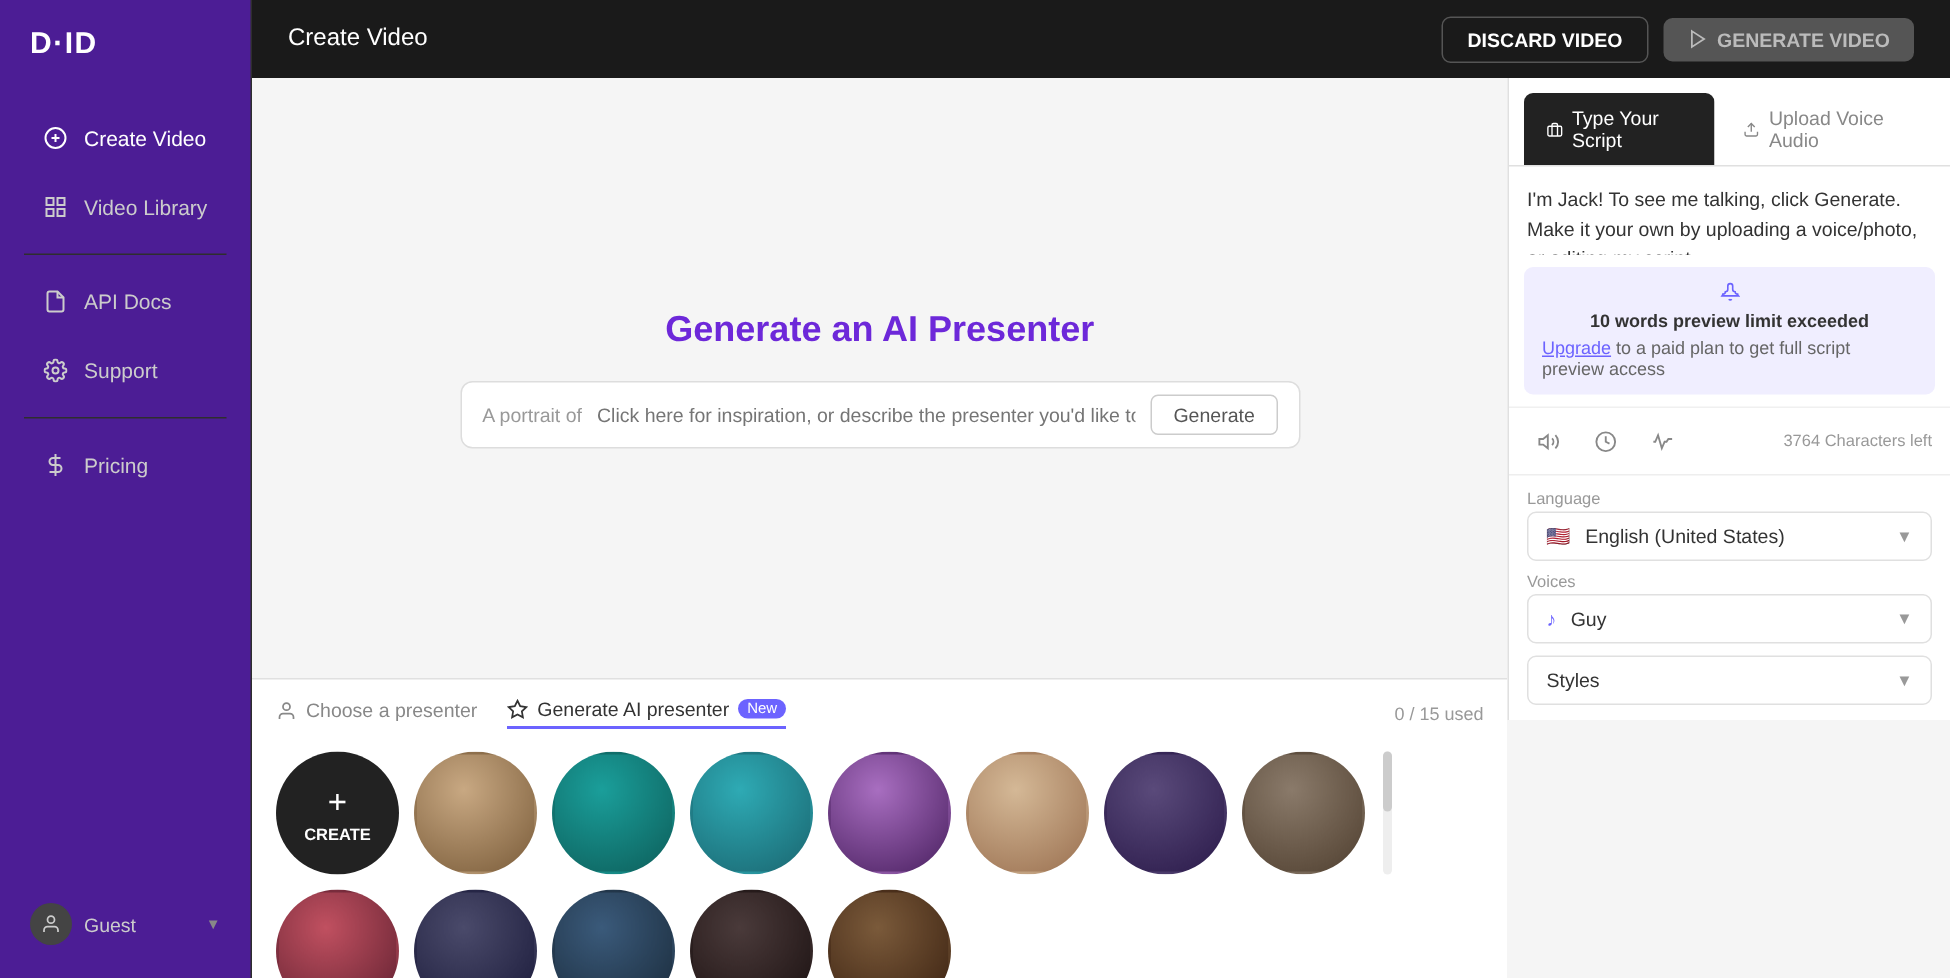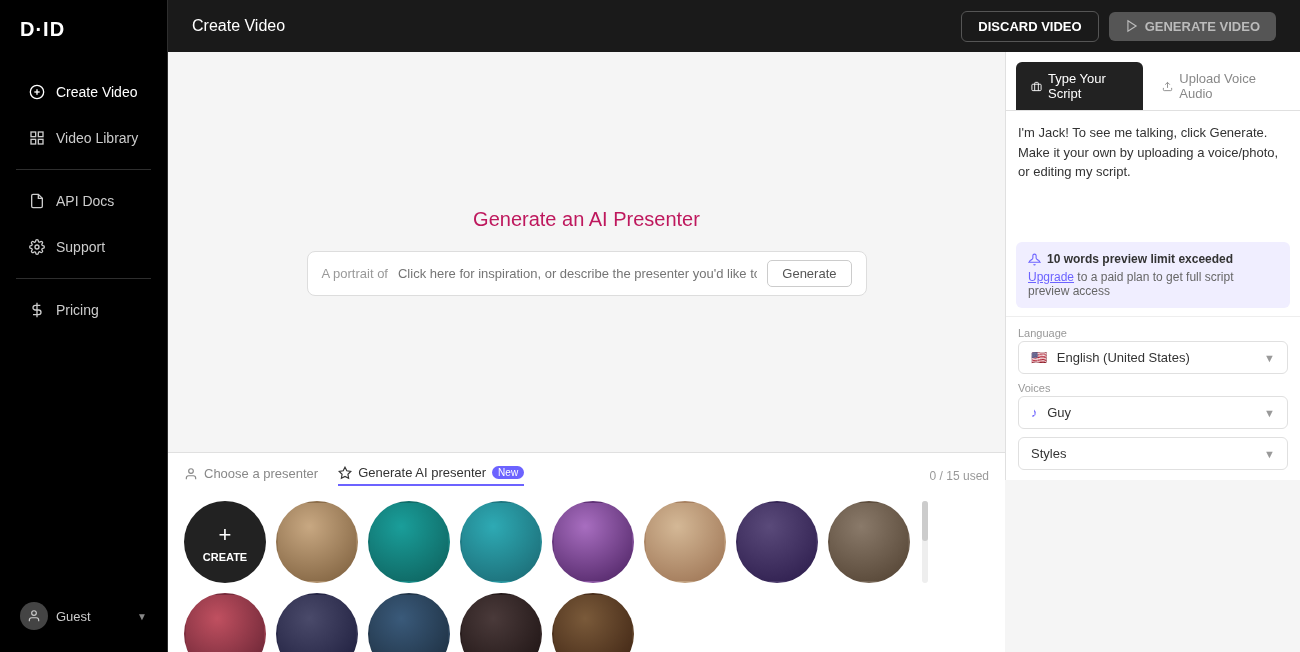--- a/index.html
+++ b/index.html
@@ -2,21 +2,21 @@
 <html><head>
   <meta charset="utf-8">
   <style>
     * { box-sizing: border-box; margin: 0; padding: 0; }
     body { font-family: -apple-system, BlinkMacSystemFont, 'Segoe UI', sans-serif; background: #1a1a1a; color: #fff; width: 1300px; height: 652px; overflow: hidden; display: flex; }
 
     
     .sidebar {
       width: 168px;
       min-width: 168px;
-      background: #000000;
+      background: #4c1d95;
       display: flex;
       flex-direction: column;
       height: 652px;
       border-right: 1px solid #2e2e2e;
     }
     .logo-area {
       padding: 18px 20px;
       display: flex;
       align-items: center;
     }
@@ -179,23 +179,23 @@
       flex: 1;
       display: flex;
       align-items: center;
       justify-content: center;
       flex-direction: column;
       gap: 20px;
       background: #f5f5f5;
     }
 
     .ai-presenter-title {
-      font-size: 20px;
-      color: #be185d;
-      font-weight: 400;
+      font-size: 24px;
+      color: #6d28d9;
+      font-weight: 700;
     }
 
     .generate-bar {
       display: flex;
       align-items: center;
       background: #fff;
       border: 1px solid #ddd;
       border-radius: 8px;
       padding: 8px 14px;
       width: 560px;
@@ -399,20 +399,21 @@
       border-radius: 6px;
       padding: 10px 12px;
     }
     .warning-title {
       display: flex;
       align-items: center;
       gap: 6px;
       font-size: 12px;
       font-weight: 600;
       color: #333;
+      flex-direction: column;
     }
     .warning-body {
       font-size: 12px;
       color: #666;
       margin-top: 4px;
     }
     .upgrade-link {
       color: #6c63ff;
       text-decoration: underline;
       cursor: pointer;
@@ -658,20 +659,41 @@
               <path d="M22 17H2a3 3 0 0 0 .94-2.08A3 3 0 0 0 6 12a3 3 0 0 0 3-3V5a3 3 0 0 1 6 0v4a3 3 0 0 0 3 3 3 3 0 0 0 3.06 2.92A3 3 0 0 0 22 17z"></path>
               <path d="M13.73 21a2 2 0 0 1-3.46 0"></path>
             </svg>
           <span>10 words preview limit exceeded</span>
         </div>
         <div class="warning-body">
           <span class="upgrade-link">Upgrade</span><span> to a paid plan to get full script preview access</span>
         </div>
       </div>
 
+      <div class="script-toolbar">
+        <div class="toolbar-icon">
+          <svg width="15" height="15" viewBox="0 0 24 24" fill="none" stroke="currentColor" stroke-width="2">
+              <polygon points="11,5 6,9 2,9 2,15 6,15 11,19 11,5"></polygon>
+              <path d="M19.07 4.93a10 10 0 0 1 0 14.14"></path>
+              <path d="M15.54 8.46a5 5 0 0 1 0 7.07"></path>
+            </svg>
+        </div>
+        <div class="toolbar-icon">
+          <svg width="15" height="15" viewBox="0 0 24 24" fill="none" stroke="currentColor" stroke-width="2">
+              <circle cx="12" cy="12" r="10"></circle>
+              <polyline points="12,6 12,12 16,14"></polyline>
+            </svg>
+        </div>
+        <div class="toolbar-icon">
+          <svg width="15" height="15" viewBox="0 0 24 24" fill="none" stroke="currentColor" stroke-width="2">
+              <path d="M2 12h2l3-7 4 14 3-7h2l2-3h4"></path>
+            </svg>
+        </div>
+        <span class="char-count">3764 Characters left</span>
+      </div>
 
       <div class="script-settings">
         <div>
           <div class="setting-label">Language</div>
           <div class="setting-select">
             <span>
               <span class="flag">🇺🇸</span>
               <span>English (United States)</span>
             </span>
             <span class="chevron">▼</span>

